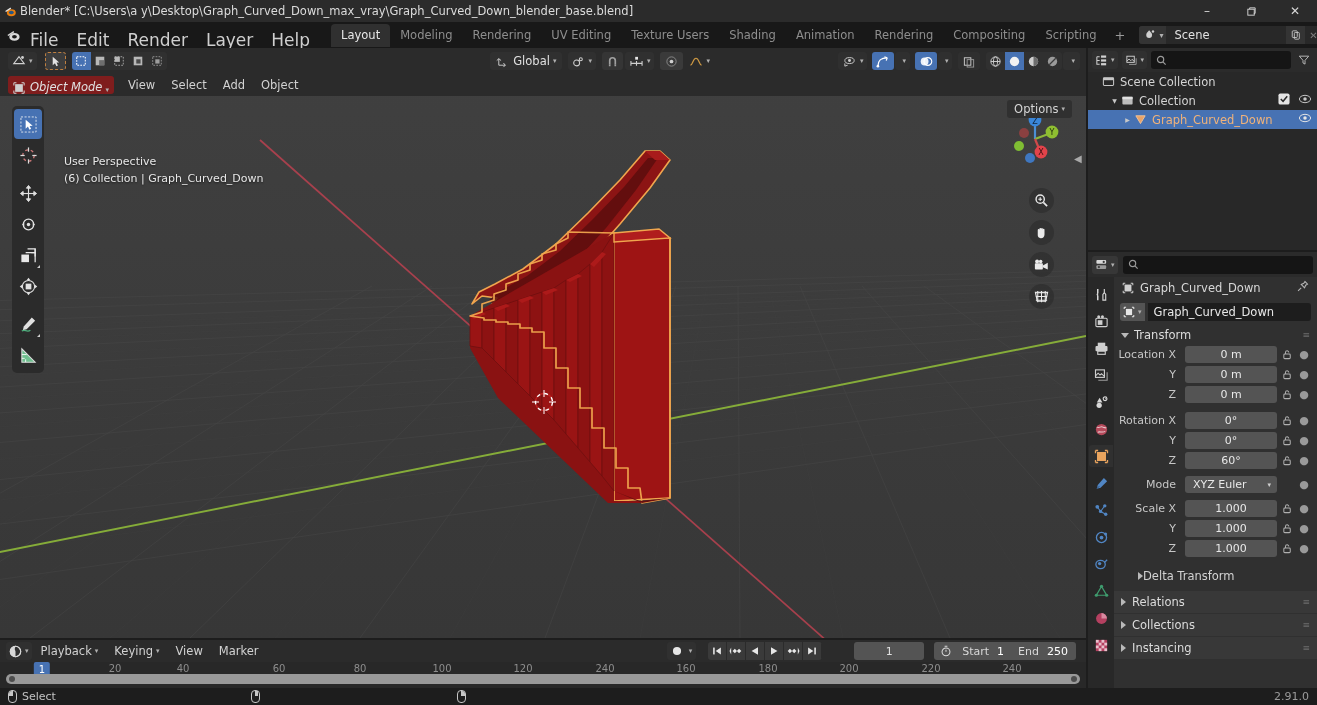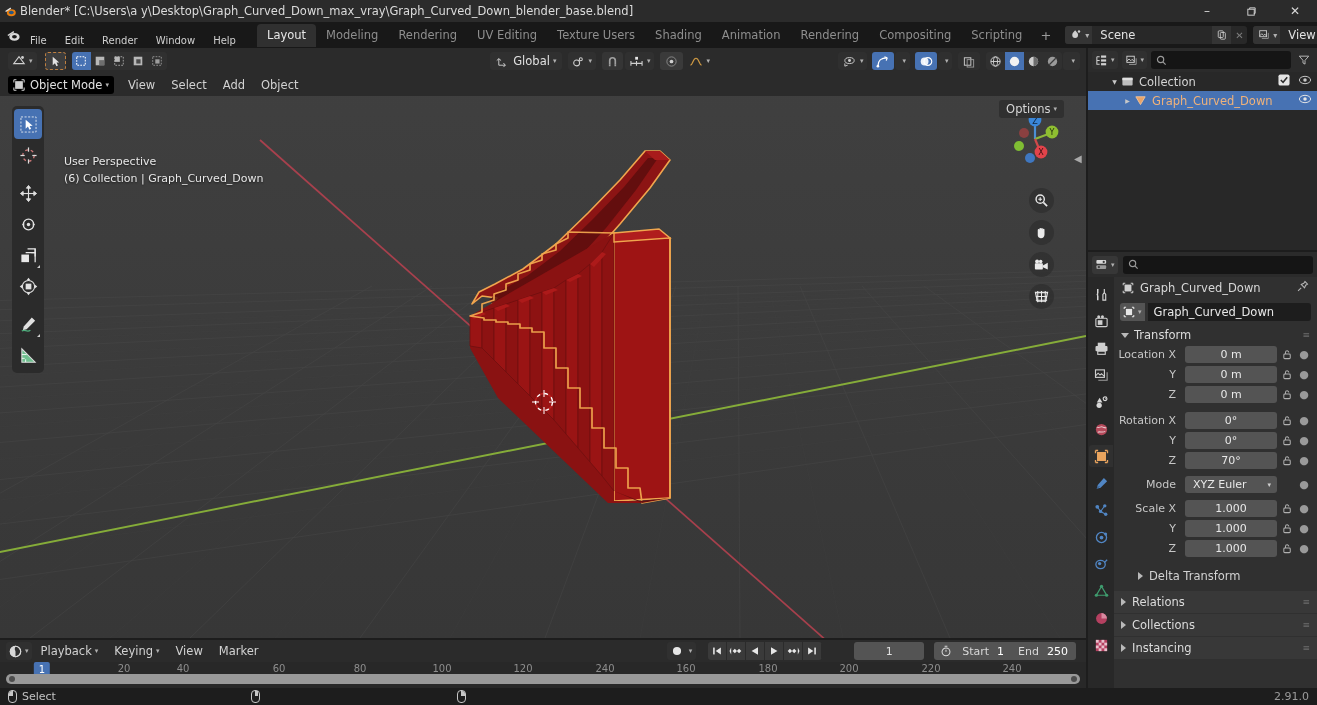--- a/index.html
+++ b/index.html
@@ -21,21 +21,21 @@
   .tb-title{ font-size:11.5px; color:#dcdcdc; white-space:nowrap; }
   .tb-spacer{ flex:1; }
   .tb-btn{ width:44px; height:22px; display:flex; align-items:center; justify-content:center; color:#d8d8d8; font-size:12px; }
 
   
   .menubar{
     position:absolute; left:0; top:22px; width:1317px; height:26px;
     background:#181818; display:flex; align-items:center; padding-left:6px;
   }
   .mb-logo{ width:24px; height:24px; display:flex; align-items:center; justify-content:center; }
-  .mb-item{ padding:3px 9px; font-size:10px; color:#cfcfcf; border-radius:3px;margin-top:10px; }
+  .mb-item{ padding:3px 9px; font-size:17px; color:#cfcfcf; border-radius:3px;margin-top:10px; }
   .wsp-tabs{ display:flex; align-items:center; margin-left:12px; height:26px; }
   .wsp-tab{
     padding:4px 10px 5px; font-size:11.5px; color:#8e8e8e; border-radius:4px 4px 0 0;
     white-space:nowrap;
   }
   .wsp-tab.active{ background:#303030; color:#e6e6e6; }
   .wsp-plus{ padding:0 8px; color:#9a9a9a; font-size:13px; }
   .scene-grp{ display:flex; align-items:center; margin-left:6px; }
   .id-block{ display:flex; align-items:center; height:18px; background:#282828; border-radius:3px; overflow:hidden; }
   .id-icon{ width:22px; height:18px; display:flex; align-items:center; justify-content:center; background:#343434; }
@@ -59,39 +59,39 @@
   .hdr-btn{ height:18px; background:#303030; border-radius:3px; display:flex; align-items:center; padding:0 4px; }
   .caret{ font-size:7px; color:#b0b0b0; margin-left:3px; }
   .seg{ display:flex; height:18px; border-radius:3px; overflow:hidden; margin-left:6px; }
   .seg > div{ width:19px; height:18px; background:#303030; display:flex; align-items:center; justify-content:center; }
   .seg > div.on{ background:#4772b3; }
 
   .vp-header2{
     position:absolute; left:0; top:26px; width:1086px; height:22px;
     background:#2b2b2b; display:flex; align-items:center; padding-left:8px; z-index:20;
   }
-  .mode-box{ display:flex; align-items:center; height:18px; background:#000000; border-radius:3px; padding:0 5px; }
+  .mode-box{ display:flex; align-items:flex-end; height:18px; background:#7f1d1d; border-radius:3px; padding:0 5px;font-style:italic; }
   .vh2-item{ padding:2px 8px; font-size:11.5px; color:#d2d2d2; border-radius:3px; }
 
   
   .vp-toolbar{
     position:absolute; left:12px; top:58px; width:32px;
     background:#2b2b2b; border-radius:5px; padding:3px 0; z-index:15;
     display:flex; flex-direction:column; align-items:center; gap:1px;
   }
   .tool{ width:28px; height:30px; border-radius:4px; display:flex; align-items:center; justify-content:center; position:relative; }
   .tool.sel{ background:#4772b3; }
   .tool-gap{ height:6px; }
   .tool .corner{ position:absolute; right:2px; bottom:2px; width:0;height:0;
     border-left:3px solid transparent; border-bottom:3px solid #cfcfcf;}
 
   .vp-text{ position:absolute; left:64px; top:105px; z-index:14; font-size:11px;
     color:#e8e8e8; line-height:17px; text-shadow:0 1px 2px rgba(0,0,0,.6); }
 
-  .vp-options{ position:absolute; right:22px; top:52px; z-index:21;
+  .vp-options{ position:absolute; right:14px; top:52px; z-index:21;
     height:18px; background:#303030; border-radius:3px; display:flex;
     align-items:center; padding:0 7px; font-size:11.5px; color:#d5d5d5; }
 
   .gizmo{ position:absolute; right:20px; top:60px; width:62px; height:62px; z-index:16; }
   .nav-btns{ position:absolute; right:32px; top:140px; z-index:16;
     display:flex; flex-direction:column; gap:7px; align-items:center;}
   .nav-btn{ width:25px; height:25px; border-radius:50%; background:#2d2d2db0;
     display:flex; align-items:center; justify-content:center;}
 
   .vp-collapse{ position:absolute; left:1074px; top:105px; z-index:16;
@@ -127,21 +127,21 @@
   .panel-head{ height:20px; display:flex; align-items:center; padding:0 7px; font-size:11.5px; color:#dcdcdc; gap:5px;}
   .panel-head .grip{ margin-left:auto; color:#6c6c6c; font-size:9px; letter-spacing:0px;}
   .prow{ height:19px; display:flex; align-items:center; padding:0 6px 0 0; gap:3px; margin-bottom:1px;}
   .plabel{ width:68px; text-align:right; font-size:11px; color:#c6c6c6; padding-right:6px;}
   .pfield{ flex:1; height:17px; background:#545454; border-radius:3px; display:flex;
      align-items:center; justify-content:center; font-size:11px; color:#e8e8e8; position:relative;}
   .pfield.sel-dd{ justify-content:flex-start; padding-left:8px; }
   .pfield .ddc{ position:absolute; right:6px; font-size:7px; color:#d0d0d0;}
   .plock{ width:14px; display:flex; align-items:center; justify-content:center;}
   .pdot{ width:14px; display:flex; align-items:center; justify-content:center; color:#9a9a9a; font-size:11px;}
-  .sub-head{ height:20px; display:flex; align-items:center; padding-left:24px; font-size:11.5px; color:#d2d2d2; gap:6px;}
+  .sub-head{ height:20px; display:flex; align-items:center; padding-left:24px; font-size:11.5px; color:#d2d2d2; }
   .closed-panel{ height:23px; display:flex; align-items:center; padding:0 7px; font-size:11.5px;
      color:#dcdcdc; gap:6px; background:#383838; border-top:1px solid #303030;}
   .closed-panel .grip{ margin-left:auto; color:#6c6c6c; font-size:9px;}
   .tri{ width:0;height:0;border-top:4px solid transparent;border-bottom:4px solid transparent;border-left:5px solid #b9b9b9;}
   .tri.down{ border:0; width:0;height:0;border-left:4px solid transparent;border-right:4px solid transparent;border-top:5px solid #b9b9b9;}
 
   
   .timeline{ position:absolute; left:0; top:640px; width:1086px; height:48px; background:#282828; }
   .tl-header{ height:22px; background:#2b2b2b; display:flex; align-items:center; padding-left:6px; gap:2px;}
   .tl-ed{ display:flex; align-items:center; height:18px; background:#303030; border-radius:3px; padding:0 3px;}
@@ -201,21 +201,21 @@
     <div class="mb-logo">
       <svg width="15" height="15" viewBox="0 0 16 16">
         <ellipse cx="9" cy="9.5" rx="5.5" ry="4.2" fill="#d8d8d8"></ellipse>
         <ellipse cx="9" cy="9.3" rx="2.6" ry="1.9" fill="#181818"></ellipse>
         <path d="M1.5 7.5 L8 3.2 L8.8 4.6 L2.4 8.6 Z" fill="#d8d8d8"></path>
       </svg>
     </div>
     <div class="mb-item">File</div>
     <div class="mb-item">Edit</div>
     <div class="mb-item">Render</div>
-    <div class="mb-item">Window</div>
+    <div class="mb-item">Layer</div>
     <div class="mb-item">Help</div>
 
     <div class="wsp-tabs">
       <div class="wsp-tab active">Layout</div>
       <div class="wsp-tab">Modeling</div>
       <div class="wsp-tab">Rendering</div>
       <div class="wsp-tab">UV Editing</div>
       <div class="wsp-tab">Texture Users</div>
       <div class="wsp-tab">Shading</div>
       <div class="wsp-tab">Animation</div>
@@ -715,20 +715,27 @@
             <line x1="7.5" y1="7.5" x2="10.5" y2="10.5" stroke="#9a9a9a" stroke-width="1.3"></line>
           </svg>
       </div>
       <div class="ol-filter">
         <svg width="12" height="12" viewBox="0 0 14 14">
             <path d="M1.5 2.5 H12.5 L8.2 7.4 V11.8 L5.8 10.4 V7.4 Z" fill="none" stroke="#bcbcbc" stroke-width="1.1"></path>
           </svg>
       </div>
     </div>
 
+    <div class="ol-row" style="padding-left:14px">
+      <svg width="13" height="13" viewBox="0 0 14 14" style="margin-right:5px">
+          <rect x="1.5" y="3" width="11" height="8.2" rx="1" fill="none" stroke="#c8c8c8" stroke-width="1.1"></rect>
+          <rect x="1.5" y="3" width="11" height="2.6" fill="#c8c8c8"></rect>
+        </svg>
+      <span>Scene Collection</span>
+    </div>
 
     <div class="ol-row" style="padding-left:20px">
       <span class="dis">▼</span>
       <svg width="13" height="13" viewBox="0 0 14 14" style="margin-right:5px">
           <rect x="1.5" y="3" width="11" height="8.2" rx="1" fill="#bdbdbd"></rect>
           <rect x="1.5" y="3" width="11" height="2.6" fill="#e0e0e0"></rect>
         </svg>
       <span>Collection</span>
       <span class="ol-grow"></span>
       <span style="margin-right:8px">
@@ -977,21 +984,21 @@
           <div class="plock">
             <svg width="11" height="11" viewBox="0 0 12 12">
                 <rect x="2" y="5.5" width="7" height="5" rx="1" fill="none" stroke="#b0b0b0" stroke-width="1.1"></rect>
                 <path d="M3.8 5.5 V3.8 a1.8 1.8 0 0 1 3.6 0" fill="none" stroke="#b0b0b0" stroke-width="1.1"></path>
               </svg>
           </div>
           <div class="pdot">●</div>
         </div>
         <div class="prow">
           <div class="plabel">Z</div>
-          <div class="pfield">70°</div>
+          <div class="pfield">60°</div>
           <div class="plock">
             <svg width="11" height="11" viewBox="0 0 12 12">
                 <rect x="2" y="5.5" width="7" height="5" rx="1" fill="none" stroke="#b0b0b0" stroke-width="1.1"></rect>
                 <path d="M3.8 5.5 V3.8 a1.8 1.8 0 0 1 3.6 0" fill="none" stroke="#b0b0b0" stroke-width="1.1"></path>
               </svg>
           </div>
           <div class="pdot">●</div>
         </div>
 
         <div style="height:4px"></div>
@@ -1151,21 +1158,21 @@
         </span>
         <span class="lbl">Start</span>
         <span class="val">1</span>
         <span class="lbl">End</span>
         <span class="val">250</span>
       </div>
       <div style="width:8px"></div>
     </div>
 
     <div class="tl-ruler">
-      <div class="tick" style="left:124px">20</div>
+      <div class="tick" style="left:115px">20</div>
       <div class="tick" style="left:183px">40</div>
       <div class="tick" style="left:279px">60</div>
       <div class="tick" style="left:360px">80</div>
       <div class="tick" style="left:442px">100</div>
       <div class="tick" style="left:523px">120</div>
       <div class="tick" style="left:605px">240</div>
       <div class="tick" style="left:686px">160</div>
       <div class="tick" style="left:768px">180</div>
       <div class="tick" style="left:849px">200</div>
       <div class="tick" style="left:931px">220</div>

